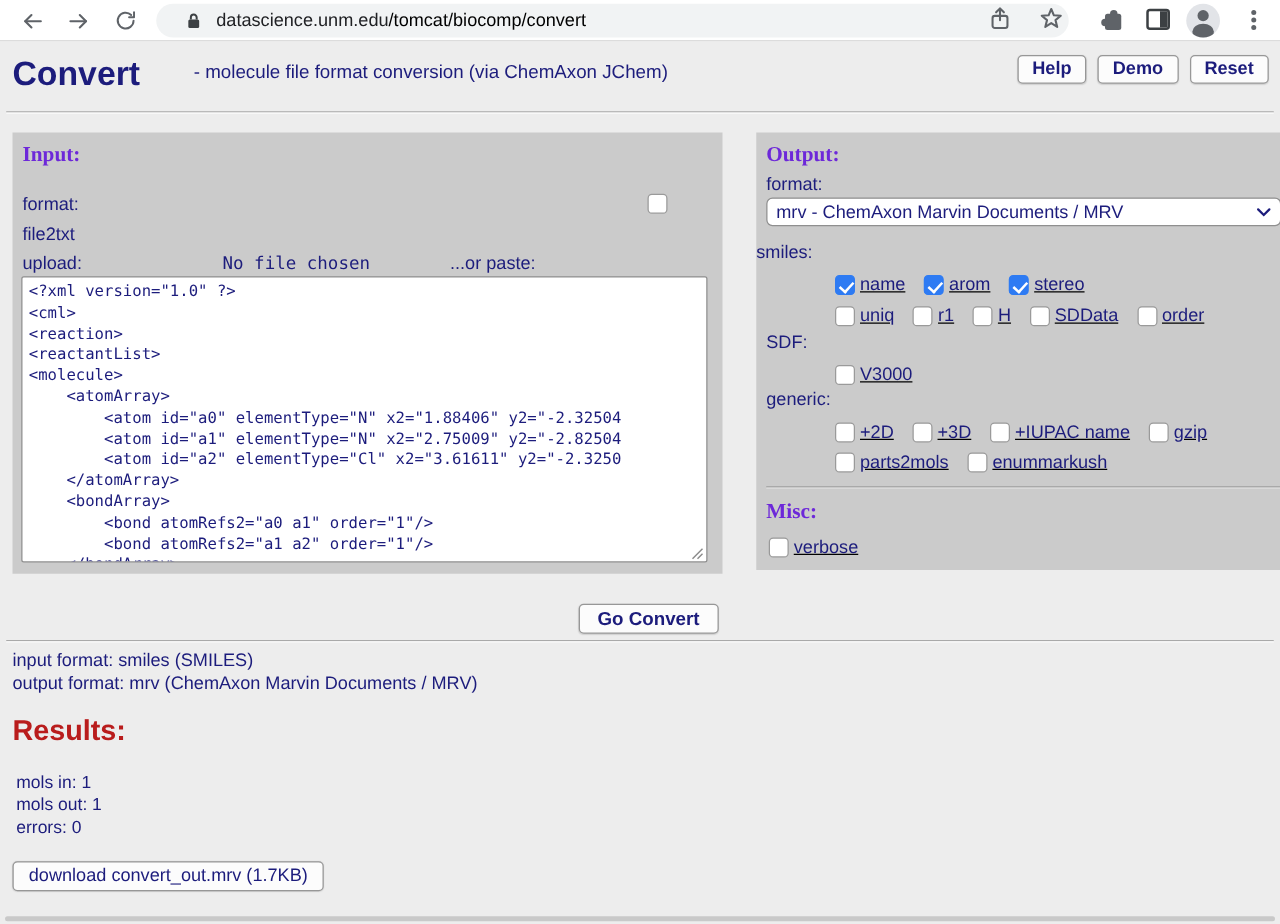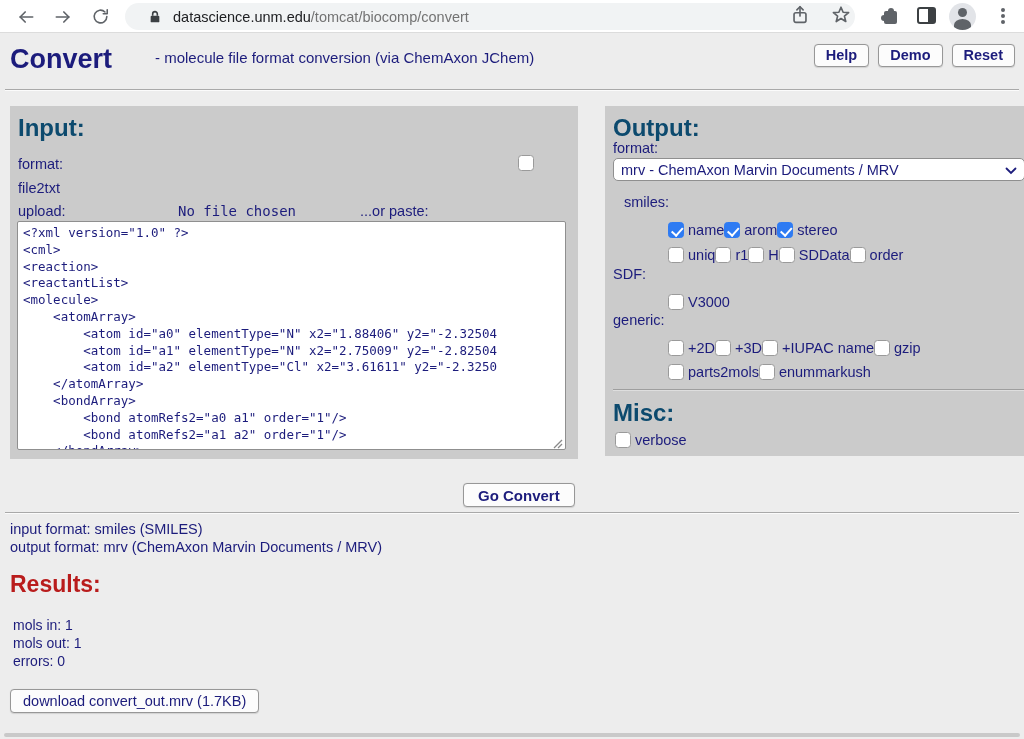--- a/index.html
+++ b/index.html
@@ -7,21 +7,21 @@
   body { font-family:"Liberation Sans", sans-serif; background:#ededed; position:relative; overflow:hidden; }
   #screen { position:absolute; inset:0; width:1024px; height:739px; background:#ededed; }
 
   
   .chrome { position:absolute; top:0; left:0; width:1024px; height:33px; background:#ffffff; border-bottom:1px solid #dcdcdc; }
   .nav-ico { position:absolute; top:4px; width:25px; height:25px; display:flex; align-items:center; justify-content:center; cursor:pointer; }
   .nav-ico svg { stroke:#5f6368; fill:none; stroke-width:2; stroke-linecap:round; stroke-linejoin:round; }
   .url-pill { position:absolute; left:125px; top:3px; width:730px; height:27px; background:#f1f3f4; border-radius:14px; display:flex; align-items:center; }
   .lock { margin-left:22px; width:16px; height:16px; position:relative; flex:0 0 auto; }
   .url-text { margin-left:10px; font-size:14.5px; color:#202124; white-space:nowrap; }
-  .url-text .path { color:#737373;text-align:center; }
+  .url-text .path { color:#000000;text-align:center; }
   .pill-ico { position:absolute; top:4px; width:22px; height:22px; }
   .avatar { position:absolute; left:949px; top:3px; width:27px; height:27px; border-radius:50%; background:#e2e4e8; overflow:hidden; }
   .avatar .head { position:absolute; left:9px; top:5px; width:9px; height:9px; border-radius:50%; background:#5f6368; }
   .avatar .body { position:absolute; left:5px; top:16px; width:17px; height:12px; border-radius:50% 50% 0 0; background:#5f6368; }
   .kebab { position:absolute; left:996px; top:6px; width:14px; height:22px; }
   .kebab i { display:block; width:4px; height:4px; border-radius:50%; background:#5f6368; margin:2px auto; }
   .puzzle { position:absolute; left:880px; top:7px; width:20px; height:20px; }
   .puzzle .pbase { position:absolute; left:4px; top:4px; width:13px; height:13px; background:#5f6368; border-radius:2px; }
   .puzzle .pbump-t { position:absolute; left:8px; top:1px; width:6px; height:6px; background:#5f6368; border-radius:50%; }
   .puzzle .pbump-l { position:absolute; left:1px; top:8px; width:6px; height:6px; background:#5f6368; border-radius:50%; }
@@ -35,30 +35,30 @@
   .hdr-buttons { position:absolute; right:9px; top:10px; display:flex; gap:9px; }
   .btn { background:#fcfcfc; border:1px solid #979797; border-radius:4px; color:#1c1c7c; font-family:"Liberation Sans",sans-serif; font-size:14.5px; font-weight:bold; padding:2px 11px; height:23px; line-height:17px; cursor:pointer; box-shadow:0 0.5px 1px rgba(0,0,0,.12); }
   .hrule { position:absolute; left:5px; right:5px; height:0; border-top:1px solid #a9a9a9; border-bottom:1px solid #fbfbfb; }
   .hr1 { top:55px; }
   .hr2 { top:478px; }
 
   
   .panel { position:absolute; top:72px; background:#cbcbcb; }
   .panel-input  { left:10px;  width:568px; height:353px; }
   .panel-output { left:585px; width:429px; height:350px;margin-left:20px; }
-  .sec-heading { position:absolute; font-size:24px; font-weight:bold; color:#0c4a6e; }
+  .sec-heading { position:absolute; font-size:17px; font-weight:bold; color:#6d28d9;font-family:Liberation Serif, serif; }
   .lbl { position:absolute; font-size:14.5px; color:#1c1c7c; }
 
   .sel { position:absolute; background:#ffffff; border:1px solid #8f8f8f; border-radius:5px; color:#1c1c7c; font-size:14.5px; display:flex; align-items:center; padding:0 22px 0 7px; cursor:pointer; }
   .sel .chev { position:absolute; right:7px; top:50%; transform:translateY(-50%); }
 
   .cbx { width:16px; height:16px; background:#ffffff; border:1px solid #9a9a9a; border-radius:3.5px; display:inline-block; flex:0 0 auto; position:relative; cursor:pointer; }
   .cbx.checked { background:#2e7bf3; border-color:#2e7bf3; }
   .cbx.checked::after { content:""; position:absolute; left:5px; top:1.5px; width:4.5px; height:8.5px; border:solid #ffffff; border-width:0 2.2px 2.2px 0; transform:rotate(42deg); }
-  .cbrow { position:absolute; display:flex; align-items:flex-end; height:20px; }
+  .cbrow { position:absolute; display:flex; align-items:center; gap:15px; height:20px;text-decoration:underline; }
   .cbitem { display:flex; align-items:center; gap:4px; cursor:pointer; }
   .cbitem .cblabel { font-size:14.5px; color:#1c1c7c; }
   .mono-navy { font-family:"DejaVu Sans Mono", monospace; color:#1c1c7c; }
 
   .paste-area { position:absolute; left:7px; top:115px; width:549px; height:229px; background:#ffffff; border:1px solid #8f8f8f; border-radius:2px; font-family:"DejaVu Sans Mono", monospace; font-size:12.5px; line-height:16.8px; color:#1c1c7c; padding:3px 5px; white-space:pre; overflow:hidden; resize:none; }
   .resize-grip { position:absolute; left:541px; top:329px; width:12px; height:12px; pointer-events:none; }
 
   .inner-hr { position:absolute; left:8px; right:8px; top:283px; border-top:1px solid #9e9e9e; border-bottom:1px solid #dedede; }
 
   
@@ -187,21 +187,21 @@
 
       <div class="sel" style="left:8px; top:52px; width:412px; height:23px">
         <span>mrv - ChemAxon Marvin Documents / MRV</span>
         <span class="chev">
           <svg width="12" height="8" viewBox="0 0 12 8" fill="none" stroke="#1c1c7c" stroke-width="1.8" stroke-linecap="round">
               <polyline points="1.5 1.5 6 6 10.5 1.5"></polyline>
             </svg>
         </span>
       </div>
 
-      <div class="lbl" style="left:19px; top:88px">smiles:</div>
+      <div class="lbl" style="left:0; top:88px">smiles:</div>
 
       <div class="cbrow" style="left:63px; top:112px">
         <label class="cbitem">
             <span class="cbx checked"></span>
             <span class="cblabel">name</span>
           </label>
         <label class="cbitem">
             <span class="cbx checked"></span>
             <span class="cblabel">arom</span>
           </label>

